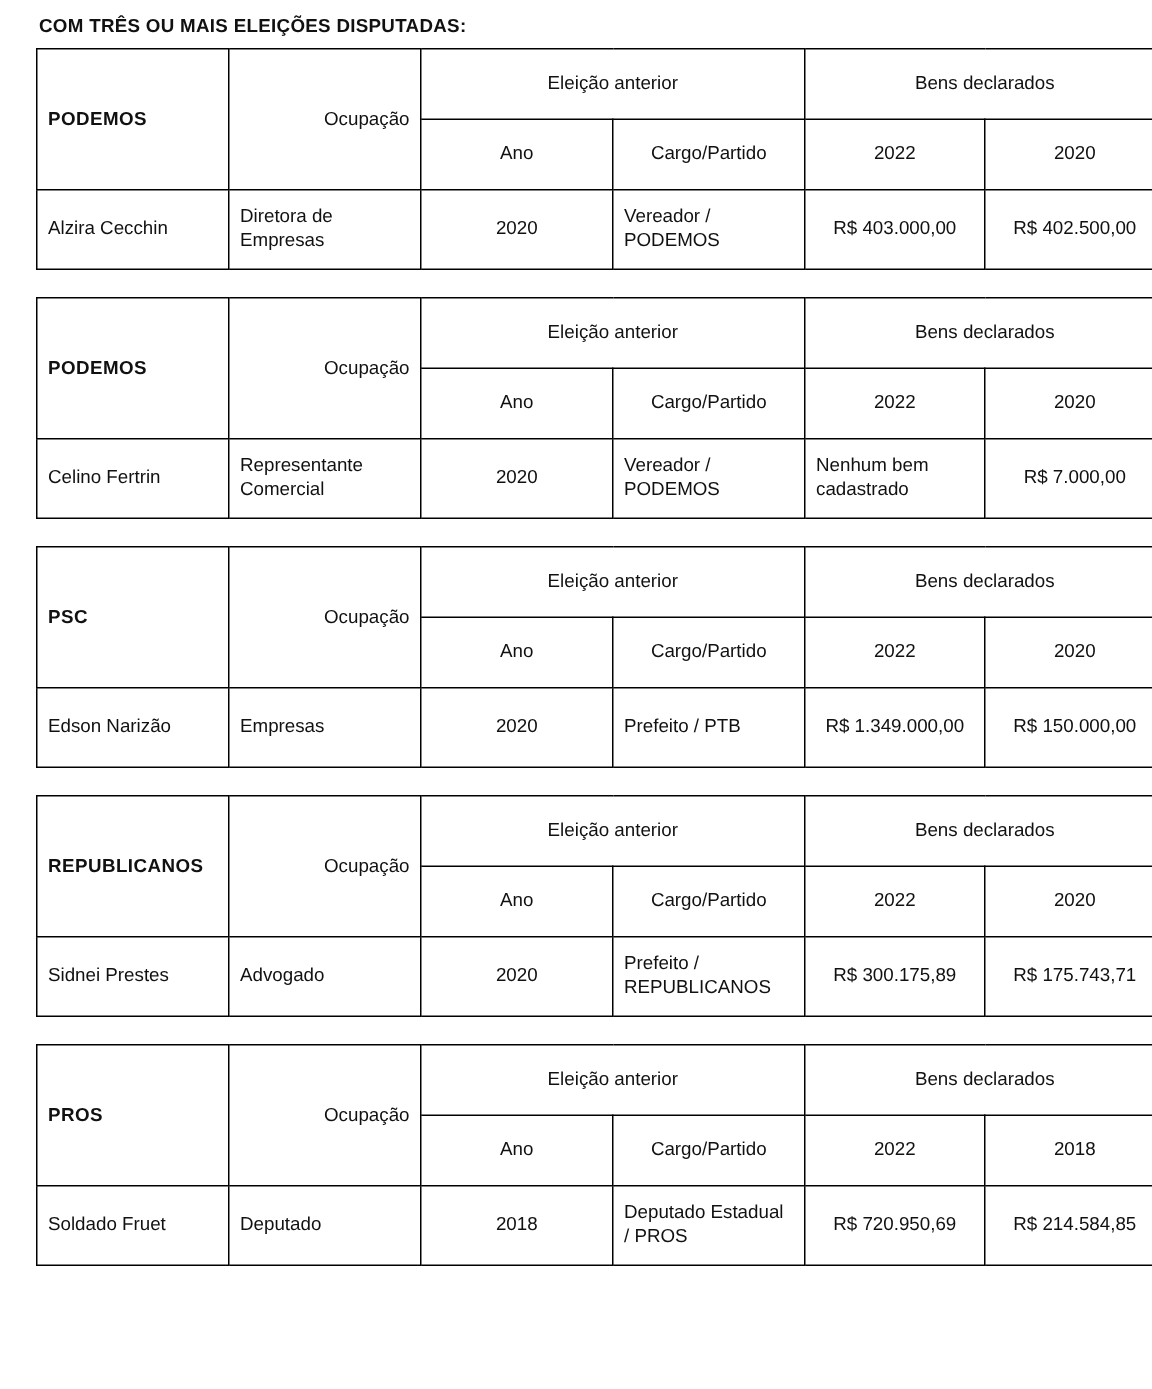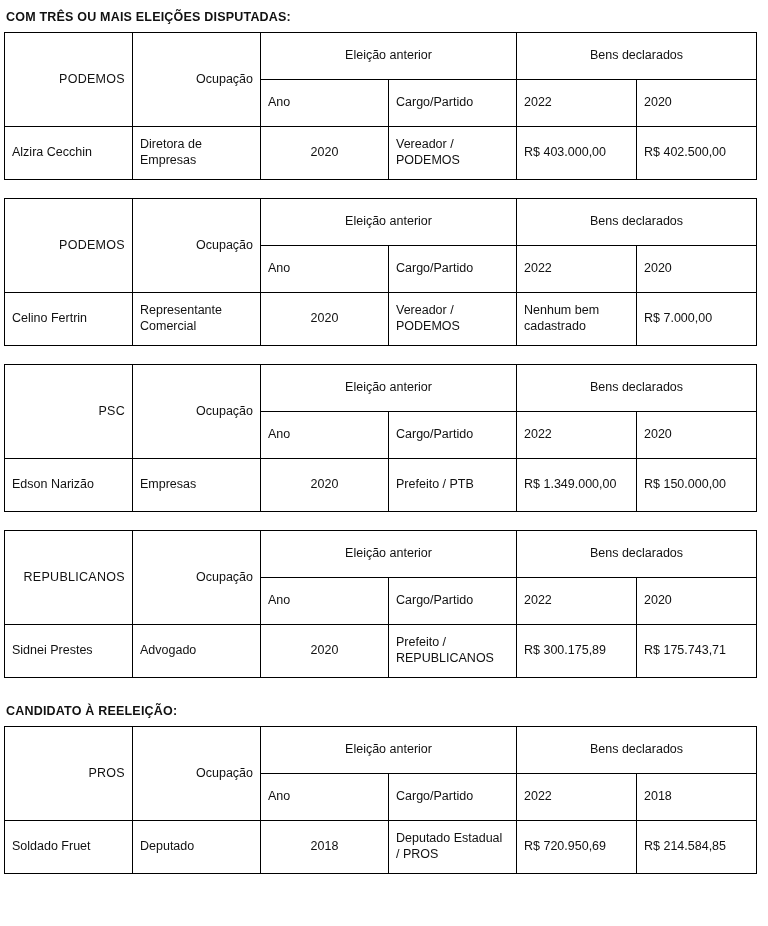--- a/index.html
+++ b/index.html
@@ -11,21 +11,21 @@
   body {
     width: 768px;
     min-height: 926px;
     font-family: "Liberation Sans", sans-serif;
     color: #111111;
     -webkit-font-smoothing: antialiased;
   }
   .page {
     width: 711px;
     box-sizing: border-box;
-    padding: 6px 8px 10px 4px;
+    padding: 6px 8px 10px 24px;
   }
   .section-heading {
     font-size: 12.5px;
     font-weight: bold;
     letter-spacing: 0.2px;
     color: #111111;
     margin: 4px 0 8px 2px;
     text-transform: uppercase;
   }
   .heading-gap {
@@ -48,56 +48,56 @@
   }
   
   col.c-party   { width: 128px; }
   col.c-occ     { width: 128px; }
   col.c-year    { width: 128px; }
   col.c-post    { width: 128px; }
   col.c-2022    { width: 120px; }
   col.c-prev    { width: 120px; }
 
   .party-cell {
-    text-align: right;
-    font-weight: normal;
+    text-align: left;
+    font-weight: bold;
     font-size: 13px;
     letter-spacing: 0.3px;
   }
   .occ-label {
     text-align: right;
     font-size: 12.5px;
   }
   .group-head {
     text-align: center;
     font-size: 12.5px;
   }
   .sub-head {
-    text-align: left;
+    text-align: center;
     font-size: 12.5px;
   }
   .name-cell {
     text-align: left;
     font-size: 12.5px;
     margin-top: 24px;
   }
   .occ-value {
     text-align: left;
     font-size: 12.5px;
   }
   .year-cell {
     text-align: center;
     font-size: 12.5px;
   }
   .post-cell {
     text-align: left;
     font-size: 12.5px;
   }
   .money-cell {
-    text-align: left;
+    text-align: center;
     font-size: 12.5px;
   }
   .money-center {
     text-align: left;
     font-size: 12.5px;
   }
   .row-tall td {
     height: 42px;
   }
   .head-tall td {
@@ -237,21 +237,20 @@
         <td class="name-cell">Sidnei Prestes</td>
         <td class="occ-value">Advogado</td>
         <td class="year-cell">2020</td>
         <td class="post-cell">Prefeito / REPUBLICANOS</td>
         <td class="money-cell">R$ 300.175,89</td>
         <td class="money-cell">R$ 175.743,71</td>
       </tr>
     </tbody>
   </table>
 
-  <div class="section-heading heading-gap">CANDIDATO À REELEIÇÃO:</div>
 
   <table class="cand">
     <colgroup>
         <col class="c-party">
         <col class="c-occ">
         <col class="c-year">
         <col class="c-post">
         <col class="c-2022">
         <col class="c-prev">
       </colgroup>

